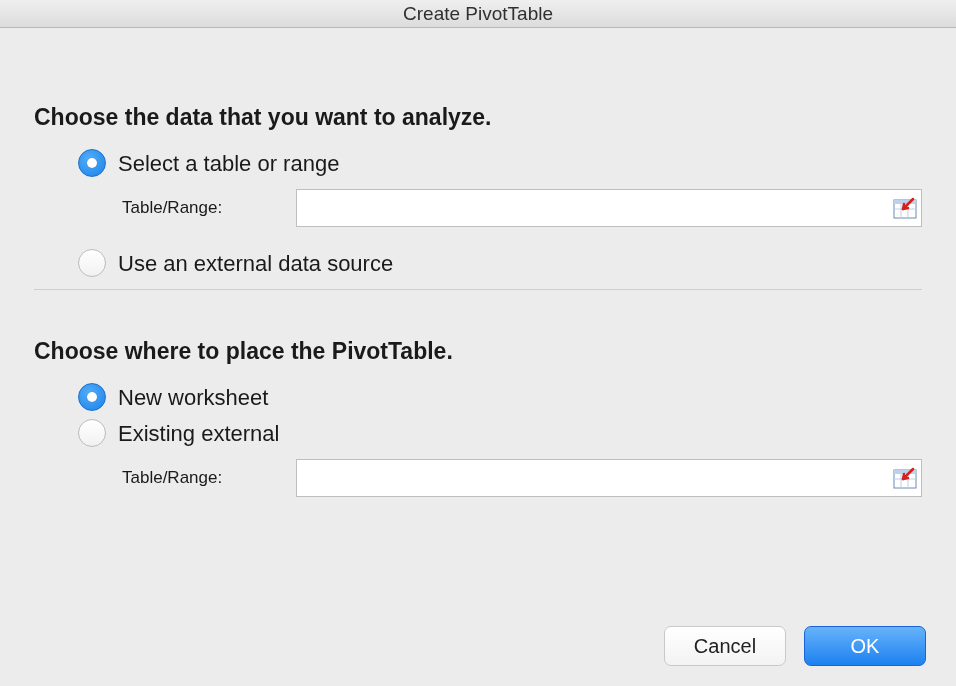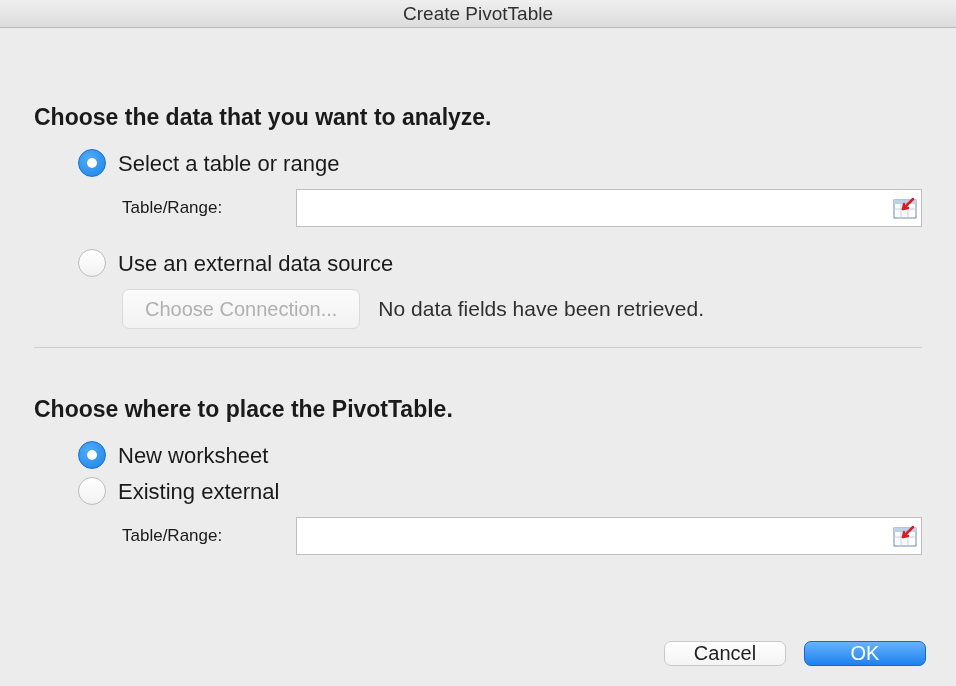--- a/index.html
+++ b/index.html
@@ -136,21 +136,21 @@
     }
     .footer {
       position: absolute;
       right: 30px;
       bottom: 20px;
       display: flex;
       gap: 18px;
     }
     .footer .btn {
       min-width: 122px;
-      height: 25px;
+      height: 40px;
       font-size: 20px;
     }
     .btn.primary {
       background: linear-gradient(to bottom, #67b3fb, #1d81ef);
       border: 1px solid #1765d6;
       color: #ffffff;
     }
     .radio-label { cursor: default; }
   </style>
 </head>
@@ -186,24 +186,20 @@
           </svg>
         </span>
       </div>
     </div>
 
     <div class="radio-row">
       <span class="radio unchecked"></span>
       <span class="radio-label">Use an external data source</span>
     </div>
 
-    <div class="conn-row">
-      <button class="btn disabled" disabled="">Choose Connection...</button>
-      <span class="status-text">No data fields have been retrieved.</span>
-    </div>
   </div>
 
   <hr class="divider">
 
   <div class="section">
     <div class="section-heading">Choose where to place the PivotTable.</div>
 
     <div class="radio-row" style="margin-bottom:8px;">
       <span class="radio checked"></span>
       <span class="radio-label">New worksheet</span>

